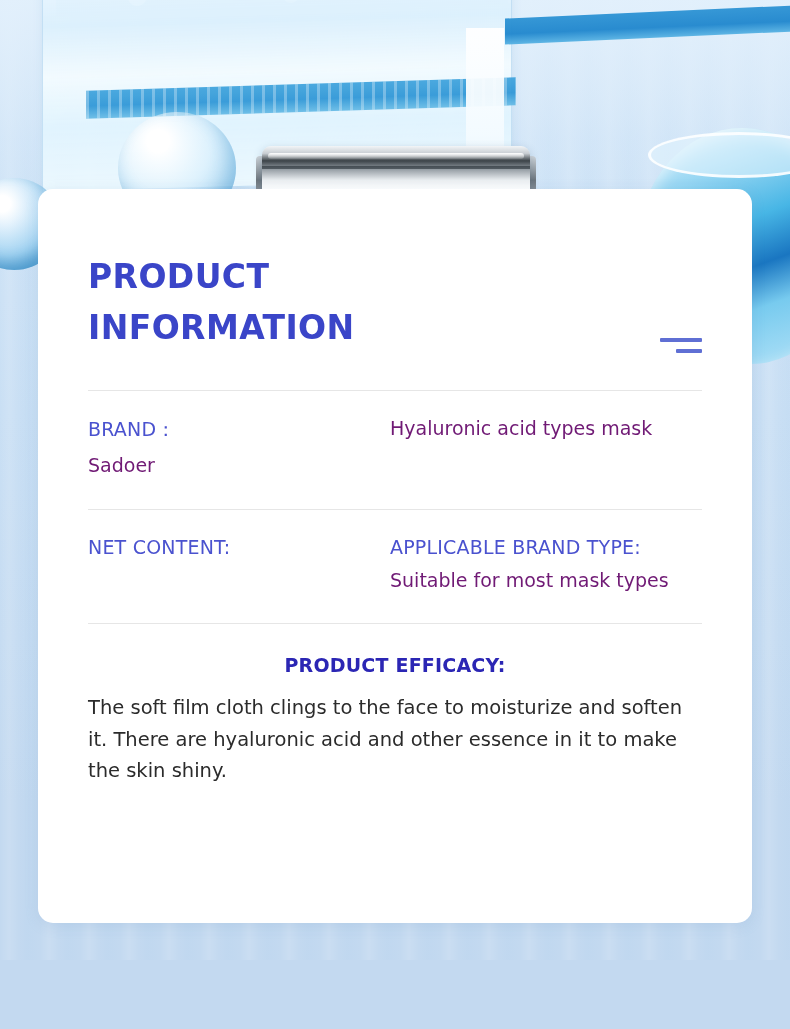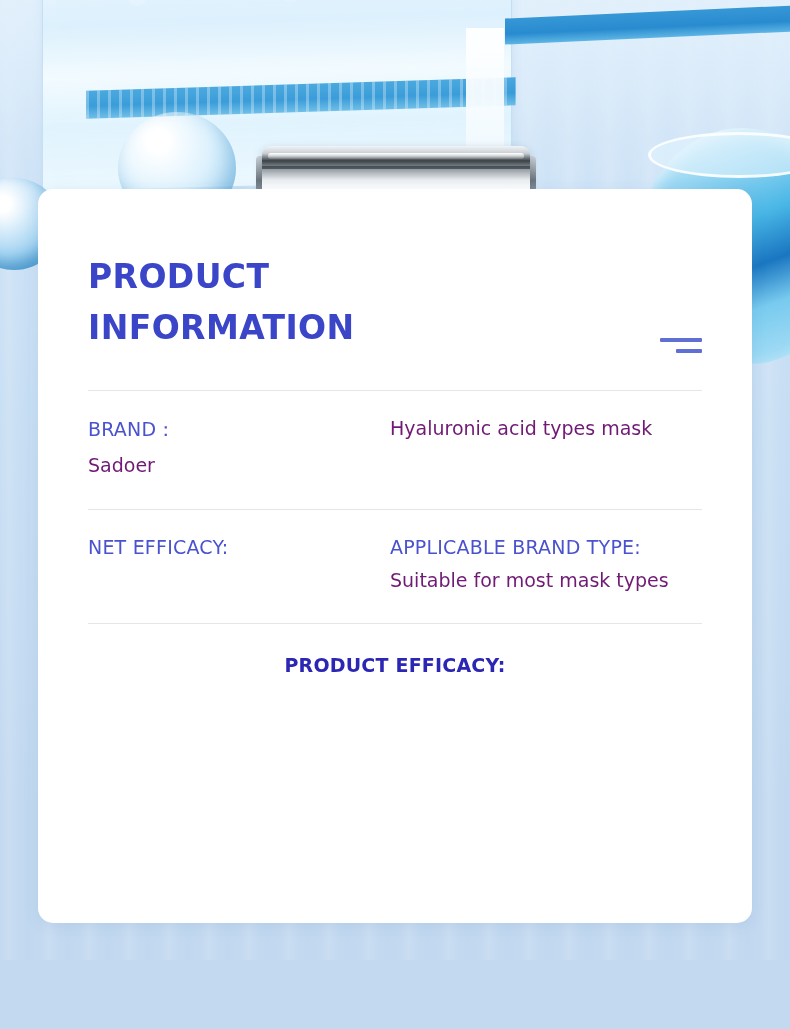--- a/index.html
+++ b/index.html
@@ -347,27 +347,28 @@
     </div>
     <div class="info-cell col-2">
       <p class="info-value">Hyaluronic acid types mask</p>
     </div>
   </div>
 
   <div class="divider d2"></div>
 
   <div class="info-row">
     <div class="info-cell col-1">
-      <p class="info-label">NET EFFICACY:</p>
+      <p class="info-label">NET CONTENT:</p>
     </div>
     <div class="info-cell col-2">
       <p class="info-label">APPLICABLE BRAND TYPE:</p>
       <p class="info-value">Suitable for most mask types</p>
     </div>
   </div>
 
   <div class="divider d3"></div>
 
   <div class="efficacy">
     <p class="efficacy-title">PRODUCT EFFICACY:</p>
+    <p class="efficacy-text">The soft film cloth clings to the face to moisturize and soften it. There are hyaluronic acid and other essence in it to make the skin shiny.</p>
   </div>
 
 </div>
 
 </body></html>

